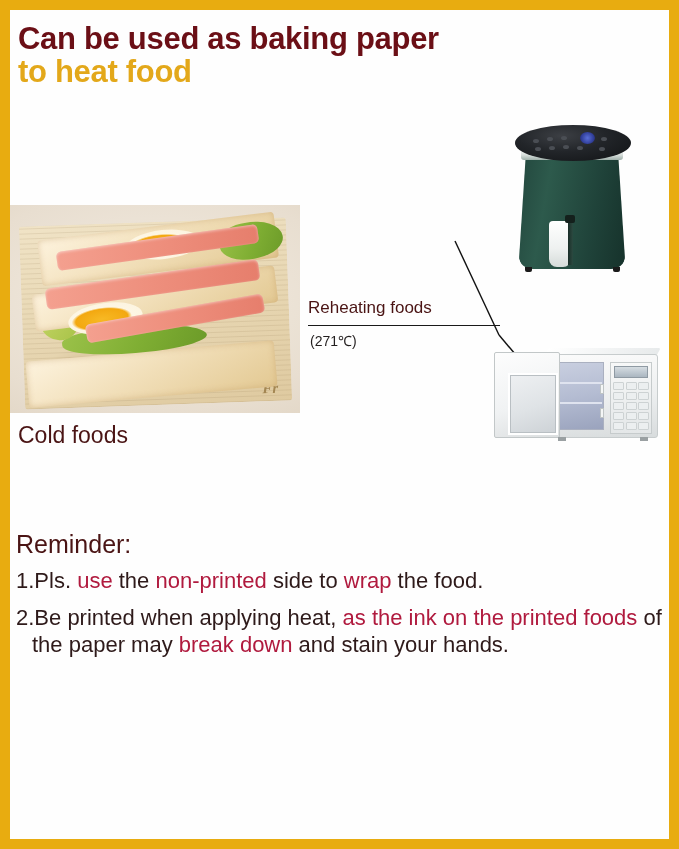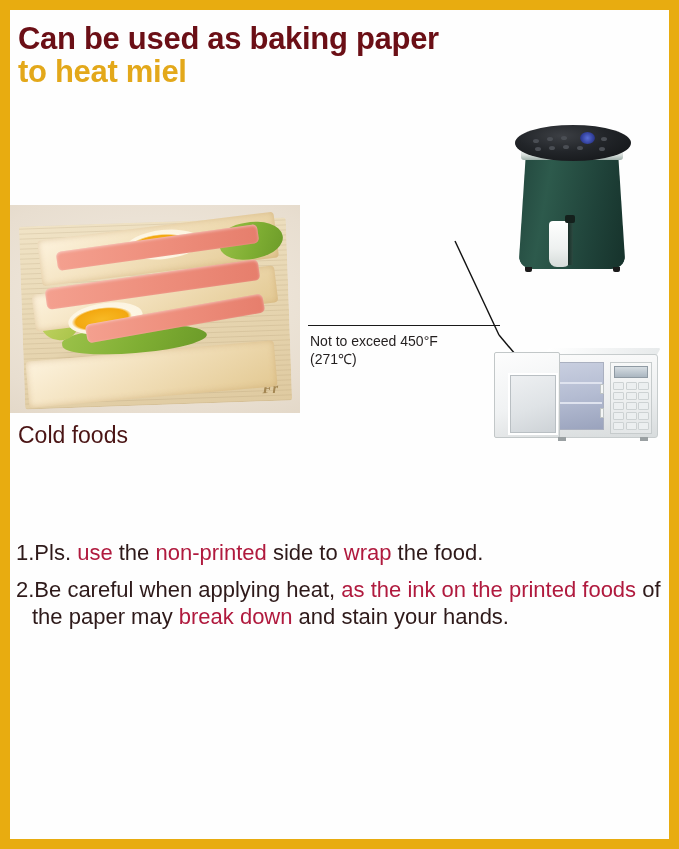--- a/index.html
+++ b/index.html
@@ -374,21 +374,21 @@
   .rem-hang { padding-left: 16px; text-indent: -16px; }
 </style>
 </head>
 <body>
 
 <div class="infographic">
   <div class="canvas">
 
     <div class="title-block">
       <div class="title-line1">Can be used as baking paper</div>
-      <div class="title-line2">to heat miel</div>
+      <div class="title-line2">to heat food</div>
     </div>
 
     <div class="photo-sandwich">
       <div class="sand-plate"></div>
       <div class="sand-paper">
         <span class="paper-word pw1">miel</span>
         <span class="paper-word pw2">Croissants</span>
         <span class="paper-word pw3">Fr</span>
       </div>
       <div class="bread bread-bot"></div>
@@ -399,23 +399,25 @@
       <div class="ham ham3"></div>
       <div class="bread bread-top"></div>
       <div class="lettuce let1"></div>
       <div class="egg egg1"></div>
       <div class="ham ham1"></div>
       <div class="ham ham2"></div>
     </div>
 
     <div class="label-cold">Cold foods</div>
 
+    <div class="callout">
+      <div class="callout-title">Reheating foods</div>
+    </div>
     <div class="callout-rule"></div>
     <div class="callout-sub">
-      <div>Not to exceed 450°F</div>
       <div>(271℃)</div>
     </div>
 
     <svg class="connectors" viewBox="0 0 659 829">
       <line x1="489" y1="325" x2="445" y2="231" stroke="#111111" stroke-width="1.4"></line>
       <line x1="489" y1="325" x2="548" y2="395" stroke="#111111" stroke-width="1.4"></line>
     </svg>
 
     <div class="photo-fryer">
       <div class="fry-body"></div>
@@ -466,18 +468,19 @@
         <div class="mw-key"></div>
         <div class="mw-key"></div>
         <div class="mw-key"></div>
         <div class="mw-key"></div>
       </div>
       <div class="mw-foot" style="left:70px;"></div>
       <div class="mw-foot" style="left:152px;"></div>
     </div>
 
     <div class="reminder">
+      <div class="reminder-title">Reminder:</div>
       <div class="rem-item rem-hang"><span>1.</span><span>Pls. </span><span class="hl">use</span><span> the </span><span class="hl">non-printed</span><span> side to </span><span class="hl">wrap</span><span> the food.</span></div>
-      <div class="rem-item rem-hang"><span>2.</span><span>Be careful when applying heat, </span><span class="hl">as the ink on the printed foods</span><span> of the paper may </span><span class="hl">break down</span><span> and stain your hands.</span></div>
+      <div class="rem-item rem-hang"><span>2.</span><span>Be printed when applying heat, </span><span class="hl">as the ink on the printed foods</span><span> of the paper may </span><span class="hl">break down</span><span> and stain your hands.</span></div>
     </div>
 
   </div>
 </div>
 
 </body></html>

